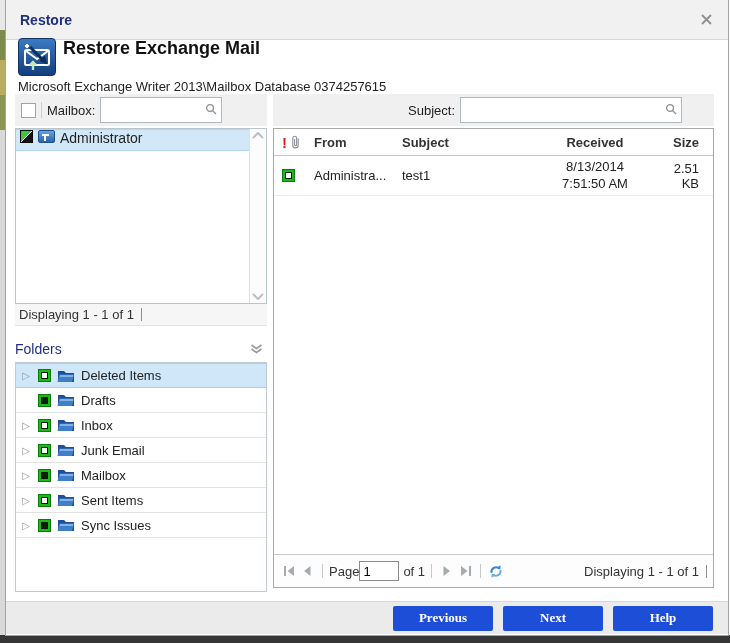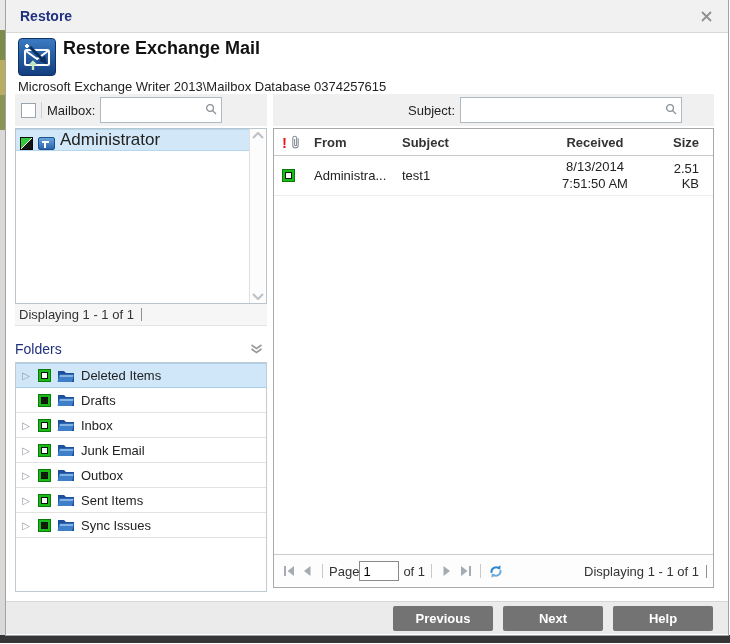--- a/index.html
+++ b/index.html
@@ -10,21 +10,21 @@
     color:#222;
   }
   
   .bg-strip { position:absolute; left:0; top:0; width:5px; height:640px;
     background:linear-gradient(#e8e8e8 0 30px,#7d8c4a 30px 60px,#b9ad62 60px 95px,#8a9454 95px 130px,#d9d9d9 130px 100%); }
   .bg-bottom-bar { position:absolute; left:0; bottom:1px; width:730px; height:8px; background:#353637; }
 
   .dialog { position:absolute; left:5px; top:0; width:724px; height:636px;
     background:#ffffff; border:1px solid #a3a3a3; border-top:none; }
 
-  .titlebar { position:absolute; left:0; top:0; right:0; height:33px;
+  .titlebar { position:absolute; left:0; top:0; right:0; height:40px;
     background:#f1f1f1; border-bottom:1px solid #d8d8d8;
     display:flex; align-items:center; padding:0 14px; }
   .titlebar .title { color:#20307e; font-weight:bold; font-size:14px; }
   .close-btn { margin-left:auto; width:16px; height:16px; display:flex; align-items:center; justify-content:center; cursor:pointer; }
 
   .header-block { position:absolute; left:12px; top:38px; right:14px; }
   .header-row { display:flex; align-items:flex-start; gap:7px; }
   .app-icon { width:38px; height:38px; border-radius:4px;
     background:linear-gradient(#3b7ac3,#123e7e); border:1px solid #0d3264;
     display:flex; align-items:center; justify-content:center; }
@@ -36,22 +36,22 @@
   .search-bar { height:32px; background:#f0f0f0; display:flex; align-items:center; padding:0 6px; }
   .cb { width:15px; height:15px; background:#fff; border:1px solid #98a4ae; }
   .vline { width:1px; height:16px; background:#cfcfcf; margin:0 5px; }
   .field-label { font-size:13px; color:#222; margin-right:5px;text-align:center; }
   .search-input-wrap { position:relative; display:flex; align-items:center; }
   .search-input { height:26px; border:1px solid #aeb9c2; background:#fff; font-size:13px;
     padding:0 22px 0 5px; font-family:"Liberation Sans",sans-serif; }
   .mag { position:absolute; right:5px; }
 
   .mailbox-list { margin-top:2px; height:176px; border:1px solid #b9c6ce; background:#fff; position:relative; }
-  .mailbox-item { height:22px; display:flex; align-items:flex-end; gap:5px; padding:0 4px;
-    background:#d2e8f8; border-top:1px solid #b2d7ef; border-bottom:1px solid #b2d7ef; margin-right:17px; font-size:17px; }
+  .mailbox-item { height:22px; display:flex; align-items:flex-start; gap:5px; padding:0 4px;
+    background:#d2e8f8; border-top:1px solid #b2d7ef; border-bottom:1px solid #b2d7ef; margin-right:17px; font-size:14px; }
   .scrollbar { position:absolute; right:0; top:0; bottom:0; width:17px; background:#fcfcfc; border-left:1px solid #e0e0e0;
     display:flex; flex-direction:column; justify-content:space-between; align-items:center; padding:3px 0; }
   .diag-check { width:13px; height:13px; border:1px solid #0a0a0a;
     background:linear-gradient(135deg,#36c93d 46%,#f4f4f4 46% 54%,#141414 54%); }
   .user-icon { width:17px; height:13px; border-radius:2px; background:linear-gradient(#6aa4dd,#2a64ab);
     border:1px solid #1d4f8d; position:relative; }
   .user-icon:before { content:""; position:absolute; left:3px; top:3px; width:7px; height:2px; background:#fff; }
   .user-icon:after { content:""; position:absolute; left:5px; top:5px; width:2px; height:5px; background:#fff; }
 
   .list-status { height:22px; background:#f6f6f6; border-bottom:1px solid #e3e3e3;
@@ -90,22 +90,22 @@
   .table-fill { flex:1; }
 
   .pager { height:28px; border-top:1px solid #cccccc; display:flex; align-items:center; padding:16px 6px; font-size:13px; color:#333; background:#fdfdfd; }
   .pager .sep { width:1px; height:14px; background:#c9c9c9; margin:0 6px; }
   .pg-btn { width:18px; height:18px; display:flex; align-items:center; justify-content:center; cursor:pointer; }
   .page-input { width:40px; height:20px; border:1px solid #8a8a8a; font-size:13px; padding:0 3px; font-family:"Liberation Sans",sans-serif; }
   .pager-right { margin-left:auto; display:flex; align-items:center; }
 
   .footer { position:absolute; left:0; right:0; top:601px; height:33px; background:#ebebeb; border-top:1px solid #d6d6d6;
     display:flex; align-items:center; justify-content:flex-end; gap:10px; padding-right:15px; }
-  .btn { width:100px; height:25px; background:#737373; color:#fff; font-weight:bold; font-size:13px;
-    border:none; border-radius:2px; cursor:pointer; font-family:Liberation Sans, sans-serif; }
+  .btn { width:100px; height:25px; background:#1d4ed8; color:#fff; font-weight:bold; font-size:13px;
+    border:none; border-radius:2px; cursor:pointer; font-family:Liberation Serif, serif; }
 </style>
 </head>
 <body>
 
 <div class="bg-strip"></div>
 <div class="bg-bottom-bar"></div>
 
 <div class="dialog">
 
   <div class="titlebar">
@@ -228,21 +228,21 @@
       </div>
 
       <div class="folder-row">
         <span class="tri">▷</span>
         <span class="chk solid"></span>
         <svg width="18" height="14" viewBox="0 0 18 14">
             <path d="M1,2 h6 l2,2 h8 v9 h-16 z" fill="#1d4f9c"></path>
             <path d="M2.5,5.5 h14.5 l-2,7.5 h-14.5 z" fill="#3f7ec9"></path>
             <path d="M3,6.2 h13.2 l-0.4,1.5 h-13.2 z" fill="#9cc4ea"></path>
           </svg>
-        <span>Outbox</span>
+        <span>Mailbox</span>
       </div>
 
       <div class="folder-row">
         <span class="tri">▷</span>
         <span class="chk hollow"></span>
         <svg width="18" height="14" viewBox="0 0 18 14">
             <path d="M1,2 h6 l2,2 h8 v9 h-16 z" fill="#1d4f9c"></path>
             <path d="M2.5,5.5 h14.5 l-2,7.5 h-14.5 z" fill="#3f7ec9"></path>
             <path d="M3,6.2 h13.2 l-0.4,1.5 h-13.2 z" fill="#9cc4ea"></path>
           </svg>

